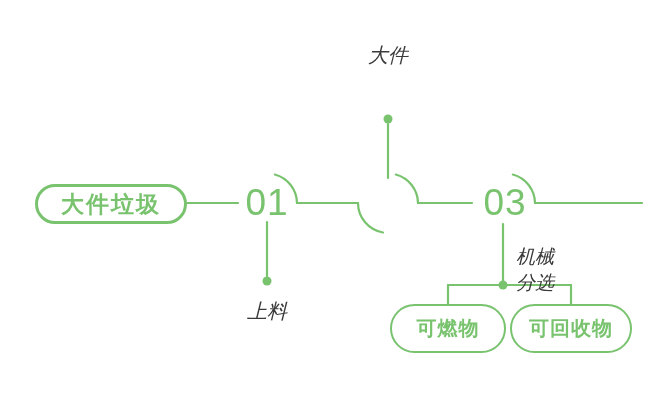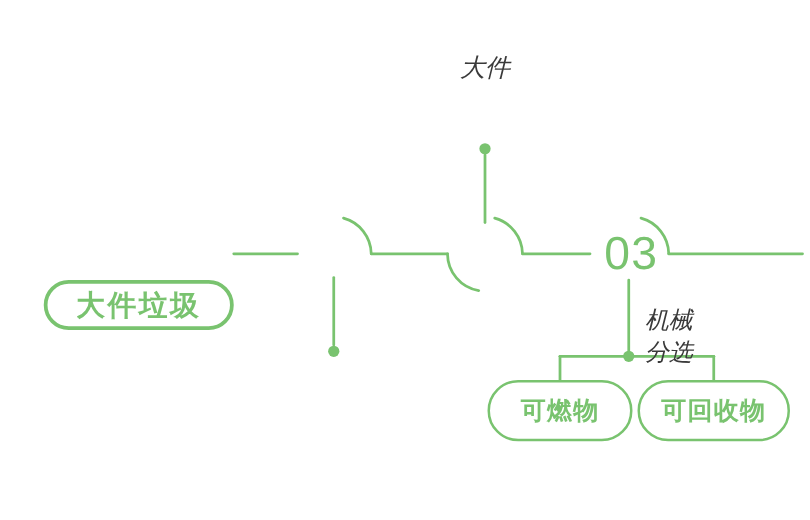--- a/index.html
+++ b/index.html
@@ -46,21 +46,20 @@
     color: var(--accent);
     background: var(--bg);
     white-space: nowrap;
   }
   .pill.source {
     left: 35px; top: 184px;
     width: 152px; height: 40px;
     font-size: 23px;
     font-weight: 600;
     letter-spacing: 2px;
-    margin-top: 40px;
   }
   .pill.output {
     top: 304px;
     height: 49px;
     font-size: 20px;
     font-weight: 600;
     letter-spacing: 1px;
     border-width: 2.5px;
   }
   .pill.output.o1 { left: 390px; width: 116px; }
@@ -131,22 +130,24 @@
     <path d="M 448 285 H 571"></path>
     <circle cx="503" cy="285" r="4.5"></circle>
     <path d="M 448 285 V 304"></path>
     <path d="M 571 285 V 304"></path>
   </svg>
 
   <div class="pill source">
     <span>大件垃圾</span>
   </div>
 
+  <div class="step-number n1">01</div>
   <div class="step-number n3">03</div>
 
+  <div class="step-label loading">上料</div>
 
   <div class="step-label crushing">
     <div>大件</div>
   </div>
 
   <div class="step-label sorting">
     <div>机械</div>
     <div>分选</div>
   </div>
 

